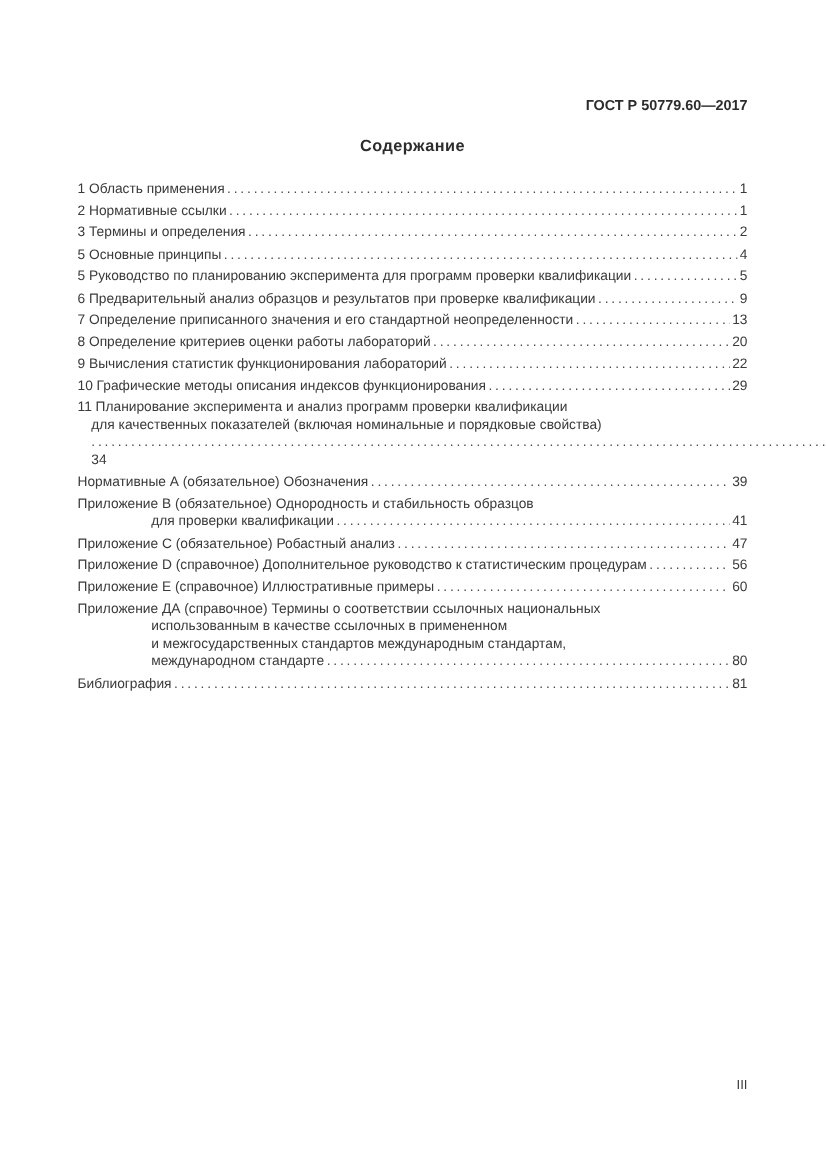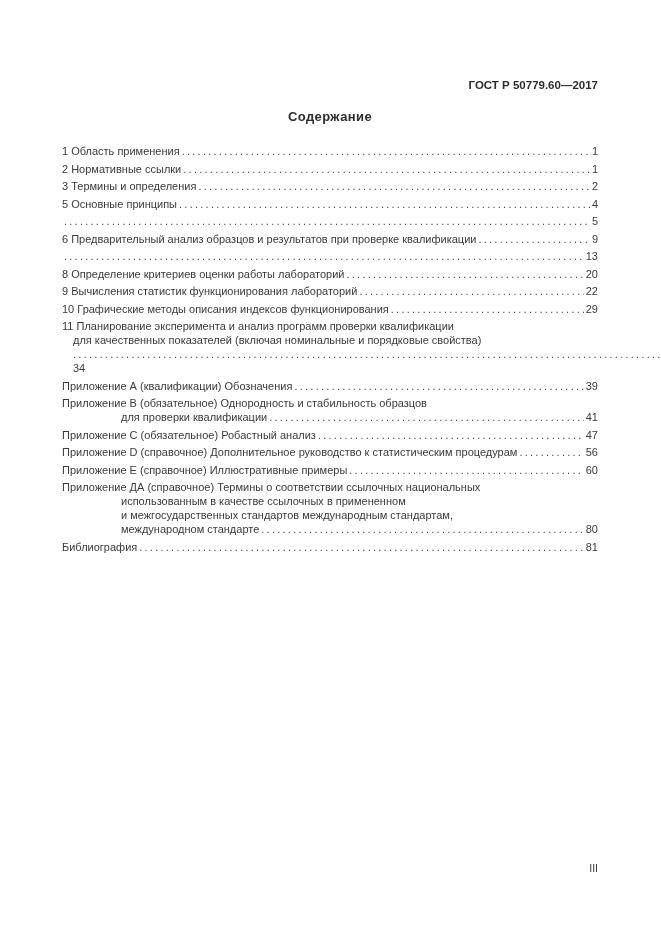--- a/index.html
+++ b/index.html
@@ -121,33 +121,35 @@
       </div>
       <div class="toc-entry">
         <div class="toc-line with-leader">
           <span class="toc-text">5 Основные принципы</span>
           <span class="leader">. . . . . . . . . . . . . . . . . . . . . . . . . . . . . . . . . . . . . . . . . . . . . . . . . . . . . . . . . . . . . . . . . . . . . . . . . . . . . . . . . . . . . . . . . . . . . . . . . . . . . . . . . . . . . . . . . . . . . . . . . . . . . . . . . . . . . . . . . . . . . . . . . . . . . . . . . . . . . . . . . . . . . . . . . . . . . . . . . . . .</span>
           <span class="page-num">4</span>
         </div>
       </div>
       <div class="toc-entry">
         <div class="toc-line with-leader">
+          <span class="toc-text">5 Руководство по планированию эксперимента для программ проверки квалификации</span>
           <span class="leader">. . . . . . . . . . . . . . . . . . . . . . . . . . . . . . . . . . . . . . . . . . . . . . . . . . . . . . . . . . . . . . . . . . . . . . . . . . . . . . . . . . . . . . . . . . . . . . . . . . . . . . . . . . . . . . . . . . . . . . . . . . . . . . . . . . . . . . . . . . . . . . . . . . . . . . . . . . . . . . . . . . . . . . . . . . . . . . . . . . . .</span>
           <span class="page-num">5</span>
         </div>
       </div>
       <div class="toc-entry">
         <div class="toc-line with-leader">
           <span class="toc-text">6 Предварительный анализ образцов и результатов при проверке квалификации</span>
           <span class="leader">. . . . . . . . . . . . . . . . . . . . . . . . . . . . . . . . . . . . . . . . . . . . . . . . . . . . . . . . . . . . . . . . . . . . . . . . . . . . . . . . . . . . . . . . . . . . . . . . . . . . . . . . . . . . . . . . . . . . . . . . . . . . . . . . . . . . . . . . . . . . . . . . . . . . . . . . . . . . . . . . . . . . . . . . . . . . . . . . . . . .</span>
           <span class="page-num">9</span>
         </div>
       </div>
       <div class="toc-entry">
         <div class="toc-line with-leader">
+          <span class="toc-text">7 Определение приписанного значения и его стандартной неопределенности</span>
           <span class="leader">. . . . . . . . . . . . . . . . . . . . . . . . . . . . . . . . . . . . . . . . . . . . . . . . . . . . . . . . . . . . . . . . . . . . . . . . . . . . . . . . . . . . . . . . . . . . . . . . . . . . . . . . . . . . . . . . . . . . . . . . . . . . . . . . . . . . . . . . . . . . . . . . . . . . . . . . . . . . . . . . . . . . . . . . . . . . . . . . . . . .</span>
           <span class="page-num">13</span>
         </div>
       </div>
       <div class="toc-entry">
         <div class="toc-line with-leader">
           <span class="toc-text">8 Определение критериев оценки работы лабораторий</span>
           <span class="leader">. . . . . . . . . . . . . . . . . . . . . . . . . . . . . . . . . . . . . . . . . . . . . . . . . . . . . . . . . . . . . . . . . . . . . . . . . . . . . . . . . . . . . . . . . . . . . . . . . . . . . . . . . . . . . . . . . . . . . . . . . . . . . . . . . . . . . . . . . . . . . . . . . . . . . . . . . . . . . . . . . . . . . . . . . . . . . . . . . . . .</span>
           <span class="page-num">20</span>
         </div>
@@ -169,21 +171,21 @@
       <div class="toc-entry">
         <div class="toc-line">11 Планирование эксперимента и анализ программ проверки квалификации</div>
         <div class="toc-line with-leader" style="padding-left: 9px; flex-direction: column;">
           <span class="toc-text">для качественных показателей (включая номинальные и порядковые свойства)</span>
           <span class="leader">. . . . . . . . . . . . . . . . . . . . . . . . . . . . . . . . . . . . . . . . . . . . . . . . . . . . . . . . . . . . . . . . . . . . . . . . . . . . . . . . . . . . . . . . . . . . . . . . . . . . . . . . . . . . . . . . . . . . . . . . . . . . . . . . . . . . . . . . . . . . . . . . . . . . . . . . . . . . . . . . . . . . . . . . . . . . . . . . . . . .</span>
           <span class="page-num">34</span>
         </div>
       </div>
       <div class="toc-entry">
         <div class="toc-line with-leader">
-          <span class="toc-text">Приложение А (квалификации) Обозначения</span>
+          <span class="toc-text">Нормативные А (обязательное) Обозначения</span>
           <span class="leader">. . . . . . . . . . . . . . . . . . . . . . . . . . . . . . . . . . . . . . . . . . . . . . . . . . . . . . . . . . . . . . . . . . . . . . . . . . . . . . . . . . . . . . . . . . . . . . . . . . . . . . . . . . . . . . . . . . . . . . . . . . . . . . . . . . . . . . . . . . . . . . . . . . . . . . . . . . . . . . . . . . . . . . . . . . . . . . . . . . . .</span>
           <span class="page-num">39</span>
         </div>
       </div>
       <div class="toc-entry">
         <div class="toc-line">Приложение В (обязательное) Однородность и стабильность образцов</div>
         <div class="toc-line with-leader" style="padding-left: 59px;">
           <span class="toc-text">для проверки квалификации</span>
           <span class="leader">. . . . . . . . . . . . . . . . . . . . . . . . . . . . . . . . . . . . . . . . . . . . . . . . . . . . . . . . . . . . . . . . . . . . . . . . . . . . . . . . . . . . . . . . . . . . . . . . . . . . . . . . . . . . . . . . . . . . . . . . . . . . . . . . . . . . . . . . . . . . . . . . . . . . . . . . . . . . . . . . . . . . . . . . . . . . . . . . . . . .</span>
           <span class="page-num">41</span>

